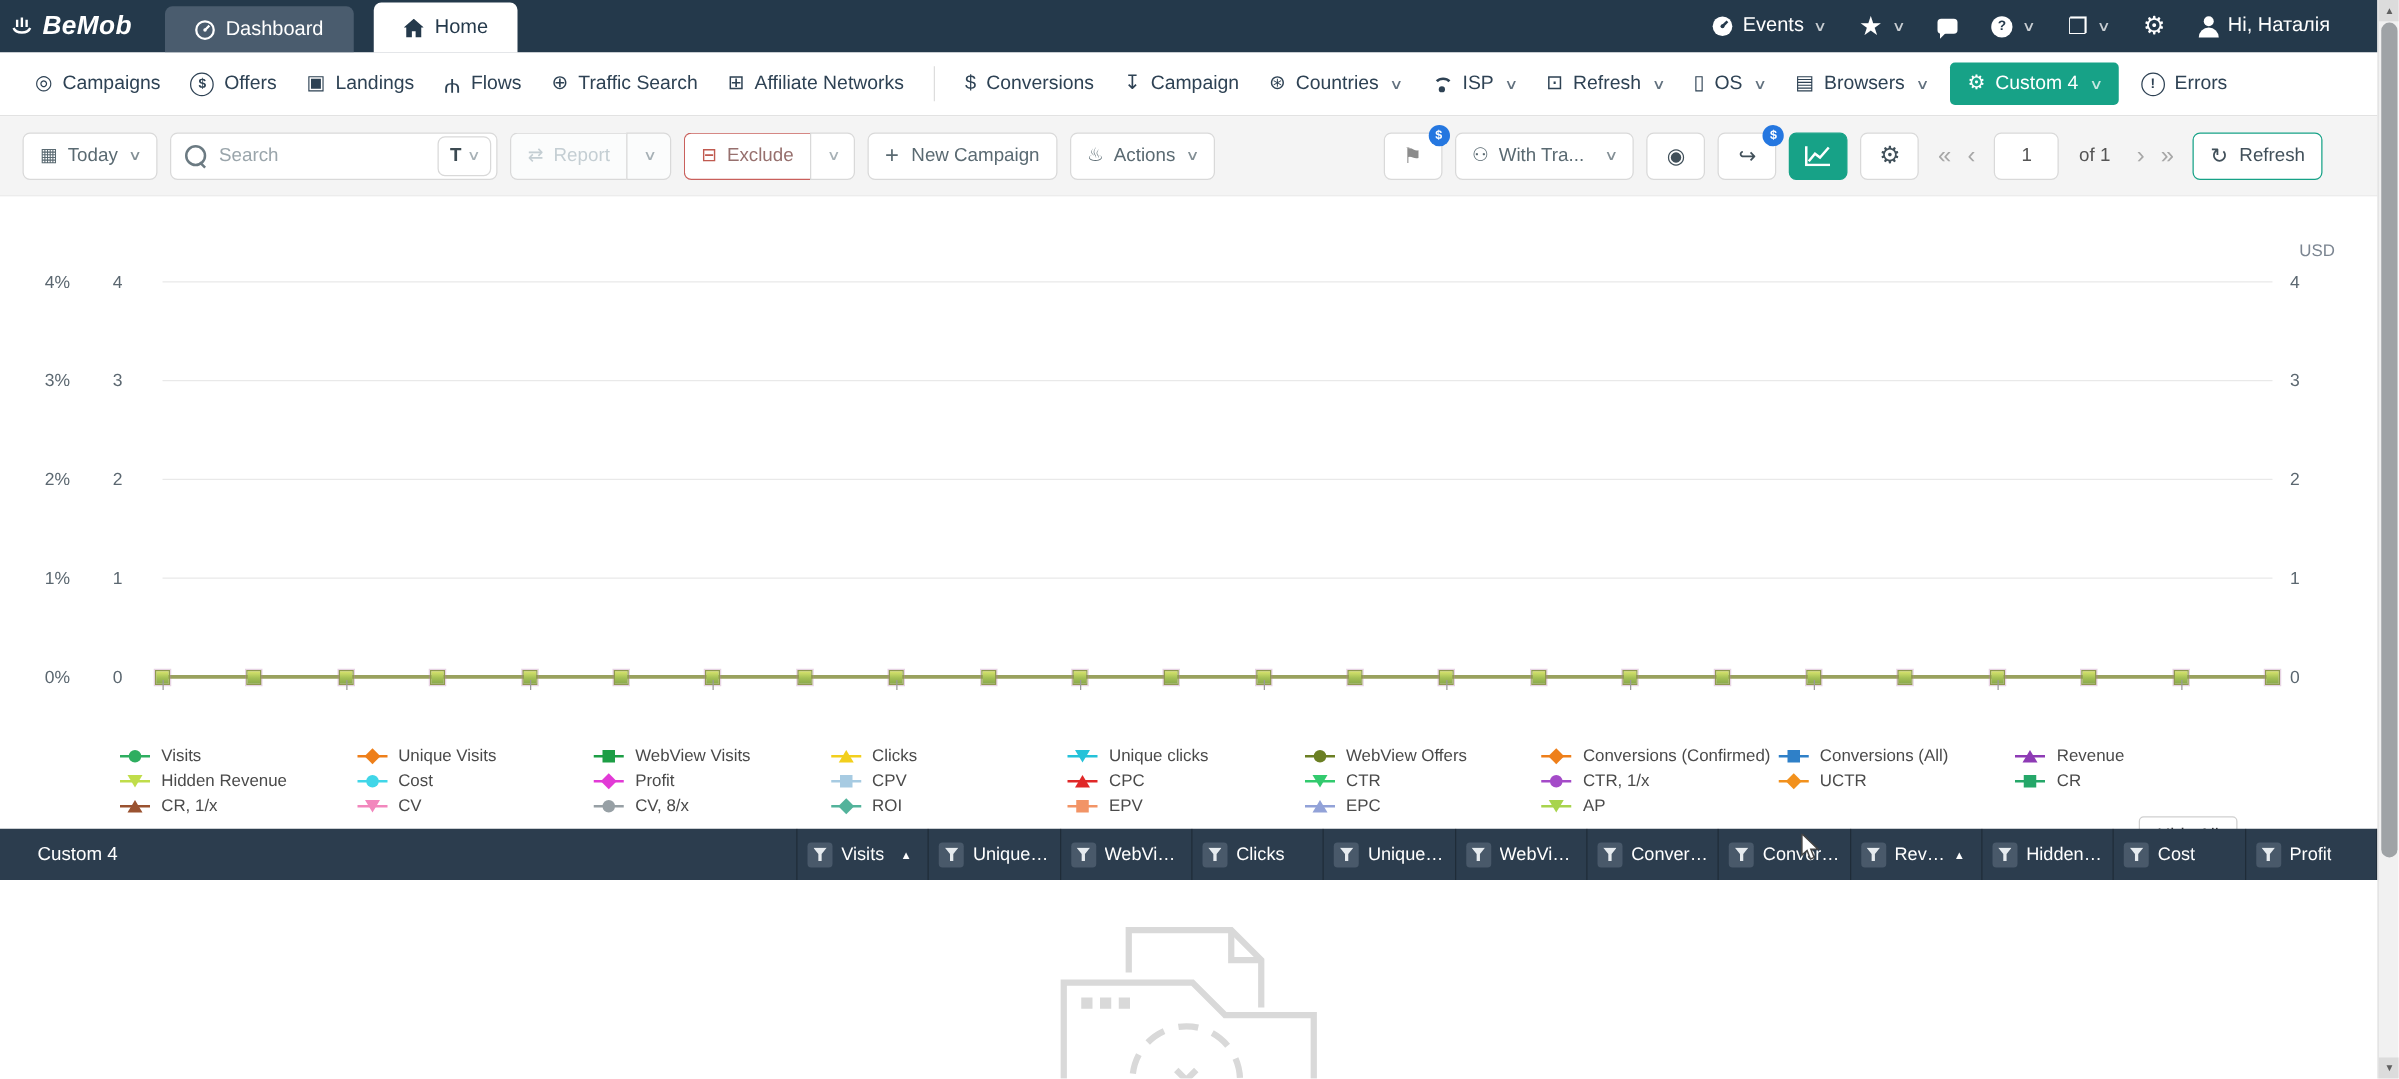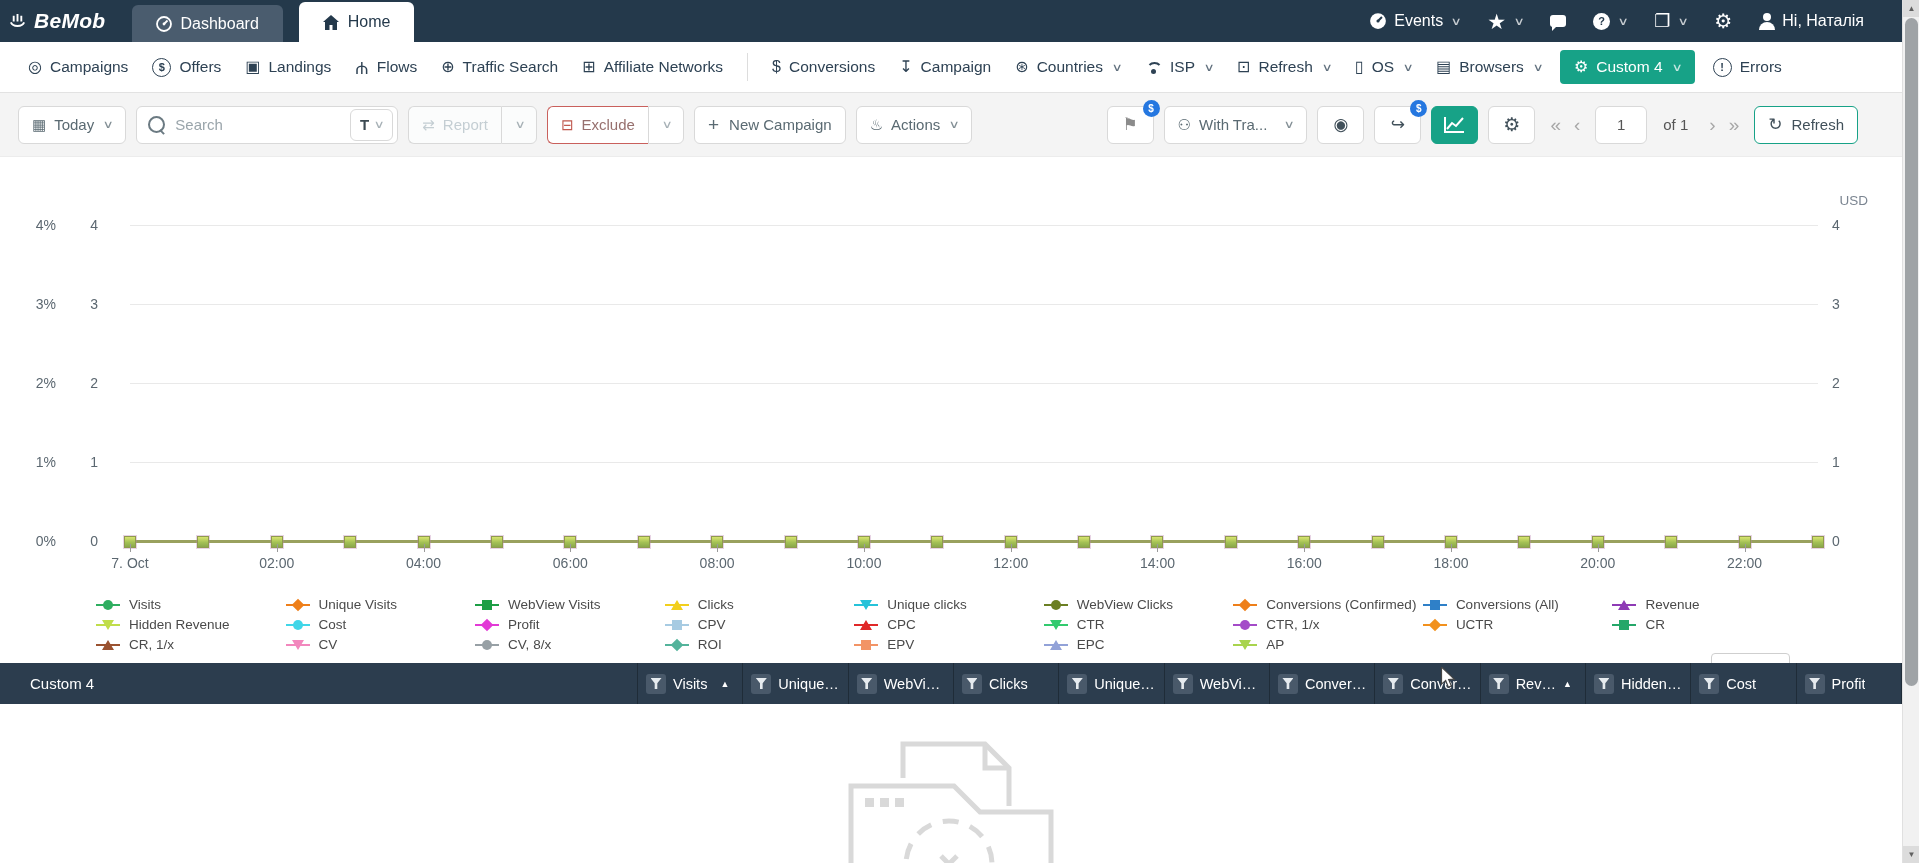--- a/index.html
+++ b/index.html
@@ -408,34 +408,20 @@
         <span class="xtick" style="left: 26.087%;"></span>
         <span class="xtick" style="left: 34.7826%;"></span>
         <span class="xtick" style="left: 43.4783%;"></span>
         <span class="xtick" style="left: 52.1739%;"></span>
         <span class="xtick" style="left: 60.8696%;"></span>
         <span class="xtick" style="left: 69.5652%;"></span>
         <span class="xtick" style="left: 78.2609%;"></span>
         <span class="xtick" style="left: 86.9565%;"></span>
         <span class="xtick" style="left: 95.6522%;"></span>
       </div>
-    <div class="xlabels" id="xlabels">
-        <span style="left: 0%;">7. Oct</span>
-        <span style="left: 8.69565%;">02:00</span>
-        <span style="left: 17.3913%;">04:00</span>
-        <span style="left: 26.087%;">06:00</span>
-        <span style="left: 34.7826%;">08:00</span>
-        <span style="left: 43.4783%;">10:00</span>
-        <span style="left: 52.1739%;">12:00</span>
-        <span style="left: 60.8696%;">14:00</span>
-        <span style="left: 69.5652%;">16:00</span>
-        <span style="left: 78.2609%;">18:00</span>
-        <span style="left: 86.9565%;">20:00</span>
-        <span style="left: 95.6522%;">22:00</span>
-      </div>
     <div class="legend" id="legend">
         <div class="litem">
           <span class="lmark">
             <span class="lline" style="background: rgb(46, 174, 96);"></span>
             <span class="shp circle" style="background: rgb(46, 174, 96);"></span>
           </span>
           <span>Visits</span>
         </div>
         <div class="litem">
           <span class="lmark">
@@ -463,21 +449,21 @@
             <span class="lline" style="background: rgb(37, 194, 217);"></span>
             <span class="shp tri-down" style="border-top-color: rgb(37, 194, 217);"></span>
           </span>
           <span>Unique clicks</span>
         </div>
         <div class="litem">
           <span class="lmark">
             <span class="lline" style="background: rgb(107, 127, 35);"></span>
             <span class="shp circle" style="background: rgb(107, 127, 35);"></span>
           </span>
-          <span>WebView Clicks</span>
+          <span>WebView Offers</span>
         </div>
         <div class="litem">
           <span class="lmark">
             <span class="lline" style="background: rgb(238, 127, 26);"></span>
             <span class="shp diamond" style="background: rgb(238, 127, 26);"></span>
           </span>
           <span>Conversions (Confirmed)</span>
         </div>
         <div class="litem">
           <span class="lmark">

